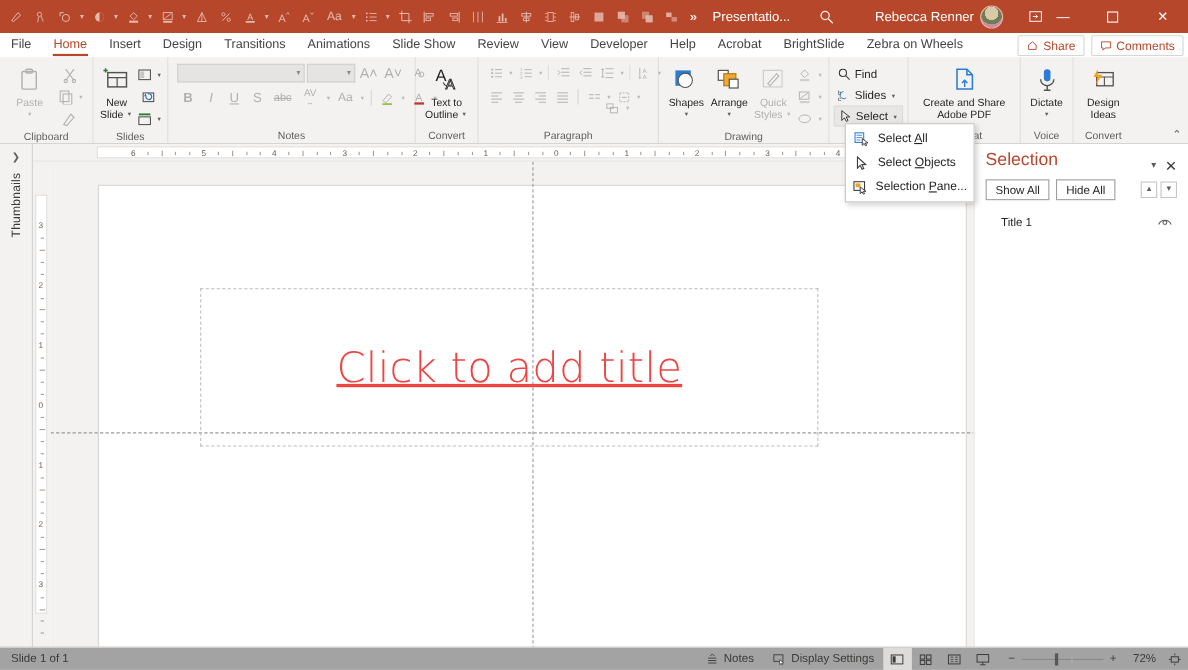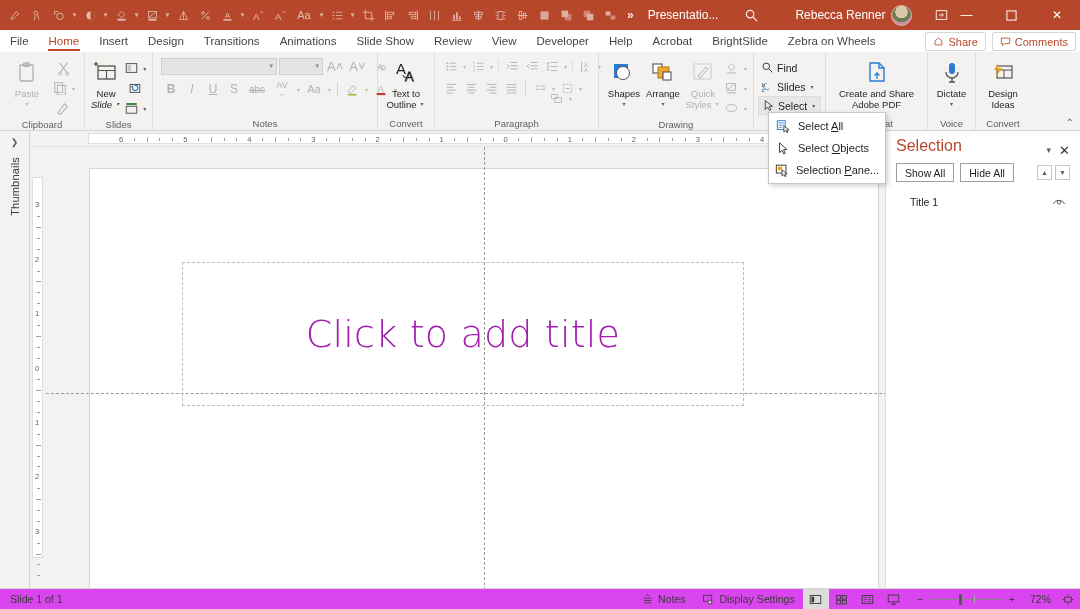--- a/index.html
+++ b/index.html
@@ -160,22 +160,23 @@
     background: #fff; box-shadow: 0 0 0 1px #d8d6d4;
   }
   .ph {
     position: absolute; border: 1px dashed #bdbdbd;
   }
   #ph-title {
     left: 92px; top: 93px; width: 562px; height: 144px;
     display: flex; align-items: center; justify-content: center;
   }
   #ph-title .t {
-    font-size: 38px; color: #a21caf; font-weight: 300; letter-spacing: .2px;
+    font-size: 38px; color: #ef4444; font-weight: 300; letter-spacing: .2px;
     font-family: "DejaVu Sans", sans-serif;
+    text-decoration: underline;
   }
   #ph-sub {
     left: 92px; top: 239px; width: 562px; height: 105px;
     display: flex; align-items: flex-start; justify-content: center; padding-top: 10px;
   }
   #ph-sub .t { font-size: 15px; color: #404040; font-family: "DejaVu Sans", sans-serif; }
   .guide { position: absolute; background: transparent; }
   .guide.h { left: 0; right: 0; height: 0; border-top: 1px dashed #9a9a9a; }
   .guide.v { top: 0; bottom: 0; width: 0; border-left: 1px dashed #9a9a9a; }
 
@@ -202,21 +203,21 @@
   }
   .sp-item {
     display: flex; align-items: center; height: 16px; font-size: 10.5px; color: #201f1e;
     padding-left: 14px;
   }
   .sp-eye { margin-left: auto; margin-right: 4px; }
 
   
   #statusbar {
     position: absolute; left: 0; right: 0; bottom: 0; height: 21px;
-    background: #d946ef; border-top: 1px solid #d6d4d2;
+    background: #a3a3a3; border-top: 1px solid #d6d4d2;
     display: flex; align-items: center; font-size: 10.5px; color: #3b3a39;
   }
   #slidecount { padding-left: 10px; }
   #sb-right { margin-left: auto; display: flex; align-items: center; height: 21px;}
   .sb-item { display: flex; align-items: center; gap: 4px; padding: 0 8px; height: 21px;}
   .viewbtn { width: 26px; height: 21px; display:flex; align-items:center; justify-content:center;}
   .viewbtn.active { background: #dedcda; }
   #zoomslider { display: flex; align-items: center; gap: 0px; padding: 0 4px;}
   .zline { width: 74px; height: 1px; background: #8a8886; position: relative; }
   .zhandle { position: absolute; left: 30px; top: -5px; width: 3px; height: 11px; background: #5a5856; }
@@ -498,21 +499,21 @@
     <div class="group-body" style="padding-left:6px;">
       <div class="bigbtn" style="width:38px">
         <div class="ic">
             <svg width="26" height="24" viewBox="0 0 26 24">
               <rect x="5" y="5" width="17" height="13" fill="none" stroke="#545250" stroke-width="1.3"></rect>
               <path d="M5 9.5 h17 M13.5 9.5 V18" stroke="#545250" stroke-width="1.1"></path>
               <path d="M3 5 v-4 M1 3 h4" stroke="#2e7d32" stroke-width="1.4"></path>
             </svg>
           </div>
         <span>New</span>
-        <span style="display:flex;align-items:flex-start;gap:2px;font-style:italic;">
+        <span style="display:flex;align-items:flex-start;gap:2px;">
           <span>Slide</span>
           <span class="caret">▾</span>
         </span>
       </div>
       <div style="display:flex;flex-direction:column;padding-top:2px;">
         <div class="smallrow">
           <div class="sbtn">
             <svg width="15" height="14" viewBox="0 0 16 16">
                 <rect x="2" y="3" width="12" height="10" fill="none" stroke="#545250" stroke-width="1.1"></rect>
                 <rect x="3.5" y="4.5" width="4" height="7" fill="#c8c6c4"></rect>

